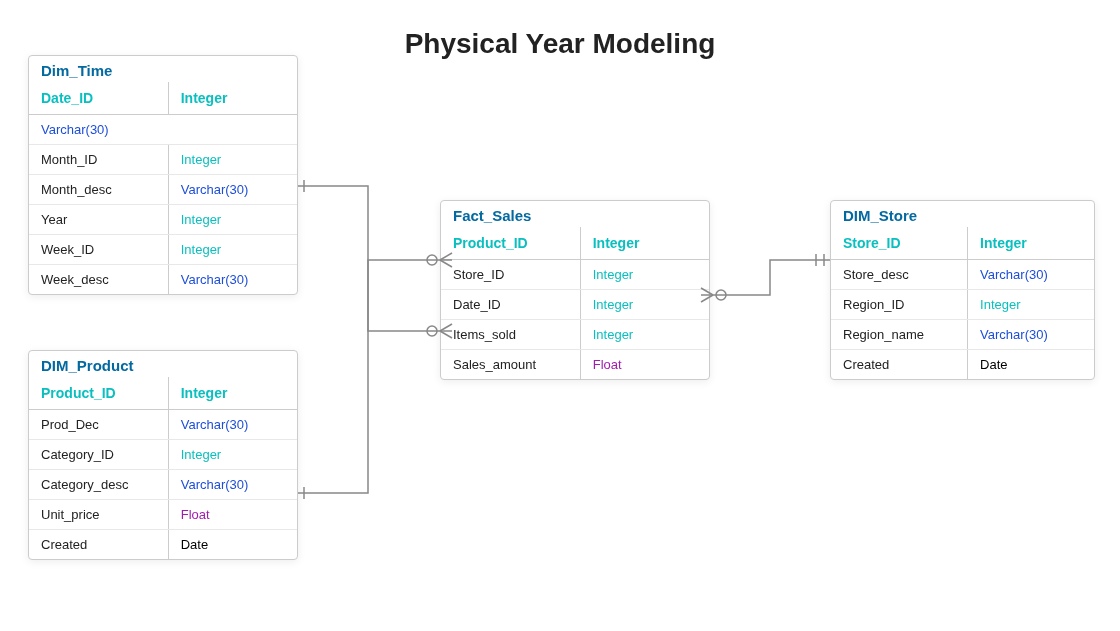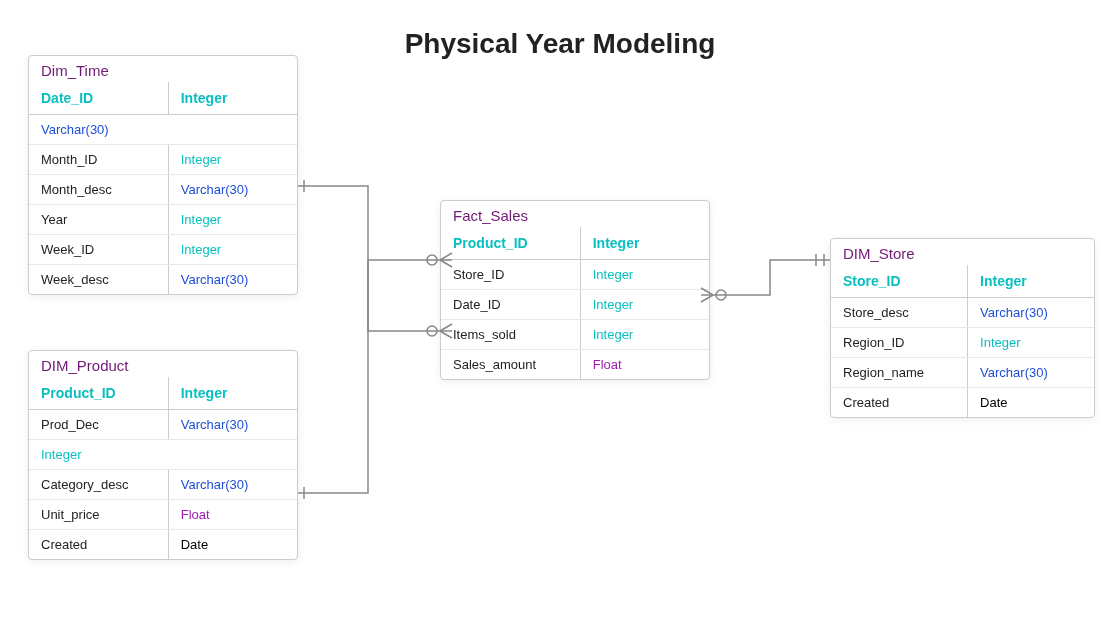--- a/index.html
+++ b/index.html
@@ -24,22 +24,22 @@
     .db-table {
       position: absolute;
       background: #fff;
       border: 1.5px solid #ccc;
       border-radius: 4px;
       min-width: 260px;
       box-shadow: 0 2px 8px rgba(0,0,0,0.07);
     }
     .table-title {
       font-size: 15px;
-      font-weight: 400;
-      color: #701a75;
+      font-weight: 700;
+      color: #0369a1;
       margin-bottom: 4px;
     }
     .table-header-row {
       display: flex;
       background: #fff;
       border-bottom: 1.5px solid #ccc;
     }
     .table-header-row .col1, .table-header-row .col2 {
       font-size: 14px;
       font-weight: 700;
@@ -124,20 +124,21 @@
   </div>
   <div class="table-header-row">
     <div class="col1">Product_ID</div>
     <div class="col2">Integer</div>
   </div>
   <div class="table-row">
     <div class="col1">Prod_Dec</div>
     <div class="col2 varchar">Varchar(30)</div>
   </div>
   <div class="table-row">
+    <div class="col1">Category_ID</div>
     <div class="col2 integer">Integer</div>
   </div>
   <div class="table-row">
     <div class="col1">Category_desc</div>
     <div class="col2 varchar">Varchar(30)</div>
   </div>
   <div class="table-row">
     <div class="col1">Unit_price</div>
     <div class="col2 float">Float</div>
   </div>
@@ -166,21 +167,21 @@
   <div class="table-row">
     <div class="col1">Items_sold</div>
     <div class="col2 integer">Integer</div>
   </div>
   <div class="table-row">
     <div class="col1">Sales_amount</div>
     <div class="col2 float">Float</div>
   </div>
 </div>
 
-<div class="db-table" style="top:200px; left:830px; min-width:265px;margin-top:38px;">
+<div class="db-table" style="top:200px; left:830px; min-width:265px;">
   <div style="padding:6px 12px 2px 12px;">
     <span class="table-title">DIM_Store</span>
   </div>
   <div class="table-header-row">
     <div class="col1">Store_ID</div>
     <div class="col2">Integer</div>
   </div>
   <div class="table-row">
     <div class="col1">Store_desc</div>
     <div class="col2 varchar">Varchar(30)</div>

